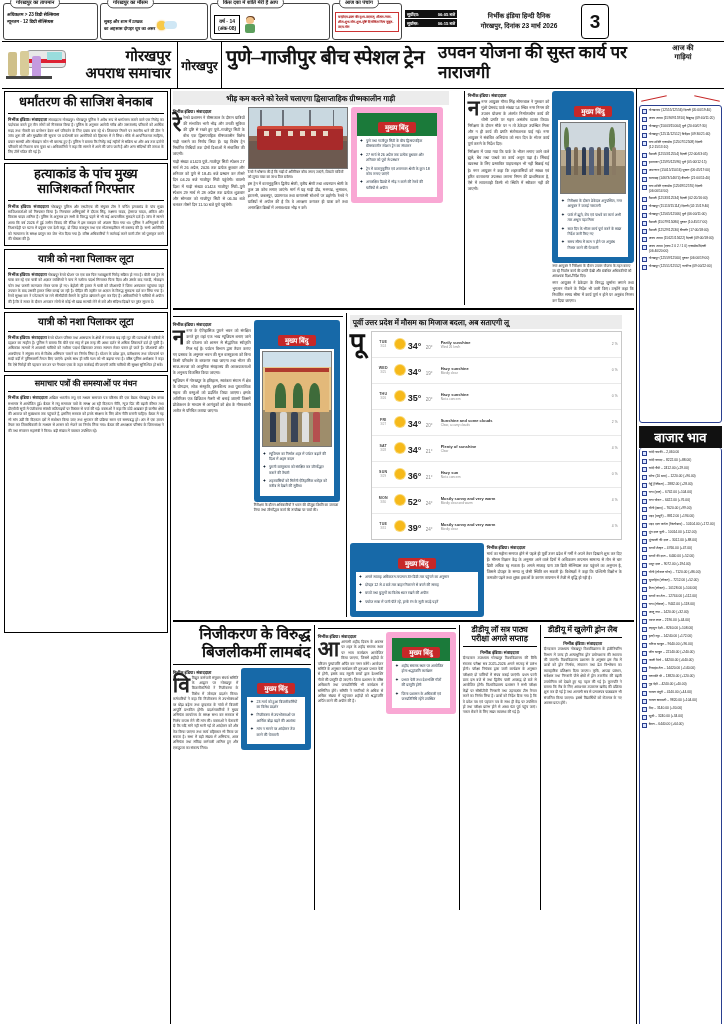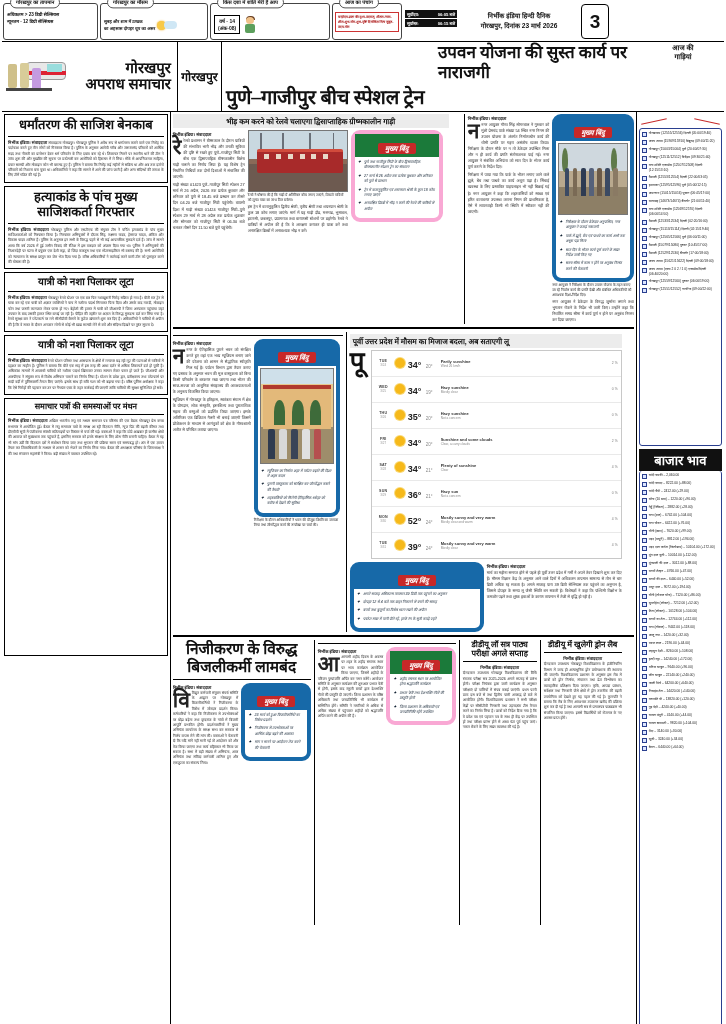--- a/index.html
+++ b/index.html
@@ -50,21 +50,21 @@
   .crimeart .vanstripe{position:absolute;right:0;top:15px;width:40px;height:4px;background:#d23;}
   .crimeart .cop{position:absolute;left:4px;top:8px;width:9px;height:24px;background:#cfc08a;border-radius:2px;}
   .crimeart .cop2{position:absolute;left:16px;top:7px;width:9px;height:25px;background:#d8cc99;border-radius:2px;}
   .crimeart .thief{position:absolute;left:28px;top:12px;width:9px;height:22px;background:#c49be0;border-radius:2px;}
   .crimeart .w1{position:absolute;left:2px;top:32px;width:46px;height:3px;background:#444;}
   .crime-title { flex:1; text-align:right; padding-right:4px;}
   .crime-title .l1{ font-family:"Liberation Serif",serif; font-size:15px; font-weight:bold; line-height:1.1;}
   .crime-title .l2{ font-family:"Liberation Serif",serif; font-size:15px; font-weight:bold; line-height:1.15;}
   .hr-mid { flex:1; display:flex; }
   .gkp-tag { width:44px; display:flex; align-items:center; justify-content:center; border-right:1.4px solid #000; font-family:"Liberation Serif",serif; font-size:12px; font-weight:bold;}
-  .lead-h1 { flex:1; padding:1px 4px; font-family:"Liberation Serif",serif; font-size:20px; font-weight:bold; letter-spacing:-.3px; white-space:nowrap;margin-top:40px; }
+  .lead-h1 { flex:1; padding:1px 4px; font-family:"Liberation Serif",serif; font-size:20px; font-weight:bold; letter-spacing:-.3px; white-space:nowrap; }
   .lead2-h1 { width:208px; padding:1px 4px; font-family:"Liberation Serif",serif; font-size:17px; font-weight:bold; line-height:1.15; }
   .hr-right { width:82px; padding:2px; text-align:center; }
   .hr-right .t { font-size:7px; font-weight:bold; line-height:1.3; font-family:"Liberation Serif",serif;}
 
   
   .body { display:flex; height:940px; }
   .colL { width:176px; border-right:1.5px solid #000; padding:2px; }
   .colC { flex:1; padding:2px; }
   .colR { width:92px; border-left:1.5px solid #000; padding:2px; }
 
@@ -73,21 +73,21 @@
   .story-h { font-family:"Liberation Serif",serif; font-weight:bold; text-align:center; line-height:1.15; }
   .h-xl { font-size:15.5px; } .h-lg{ font-size:13px;} .h-md{font-size:10px;} .h-sm{font-size:8px;}
   .byline { font-size:4.2px; font-weight:bold; margin:2px 0 1px; }
   .ptext { font-size:3.9px; line-height:1.55; text-align:justify; color:#222; }
   .ptext.dense { font-size:3.6px; line-height:1.5;}
   .dropcap { float:left; font-family:"Liberation Serif",serif; font-size:21px; font-weight:bold; line-height:.82; margin:1px 2px 0 0;}
   .rule { border:0; border-top:1px solid #000; margin:3px 0;}
   .thickrule{ border:0; border-top:2px solid #000; margin:3px 0;}
 
   
-  .kp { border:4px solid #f9a8d4; border-radius:9px; padding:0 0 3px; background:#fff;font-style:italic; }
+  .kp { border:6px solid #f9a8d4; border-radius:3px; padding:0 0 3px; background:#fff; }
   .kp.blue { border-color:#1769a8; }
   .kp-head { background:#1b7a3a; padding:3px 0 2px; text-align:center;}
   .kp.blue .kp-head{ background:#1769a8;}
   .kp-badge { display:inline-block; background:#c62828; color:#fff; font-family:"Liberation Serif",serif; font-weight:bold; font-size:7px; padding:1px 7px; border-radius:2px;}
   .kp-list { padding:3px 4px 0 3px; }
   .kp-li { display:flex; gap:3px; font-size:3.6px; line-height:1.5; margin-bottom:3px; color:#123;}
   .kp-li b{ font-size:4px; line-height:1;}
 
   
   .photo { border:1px solid #777; position:relative; overflow:hidden; }
@@ -556,21 +556,21 @@
             </div>
           </div>
         </div>
       </div>
 
       <hr class="thickrule">
 
       <div style="display:flex;gap:3px;height:285px;overflow:hidden;">
 
         <div style="width:142px;border-right:1px solid #000;padding-right:3px;">
-          <div class="story-h h-xl" style="text-align:center;">निजीकरण के विरुद्ध बिजलीकर्मी लामबंद</div>
+          <div class="story-h h-xl" style="text-align:right;">निजीकरण के विरुद्ध बिजलीकर्मी लामबंद</div>
           <hr class="rule">
           <div style="display:flex;gap:3px;">
             <div style="width:66px;">
               <div class="byline">निर्भीक इंडिया। संवाददाता</div>
               <div class="ptext dense"><span class="dropcap">वि</span><span>विद्युत कर्मचारी संयुक्त संघर्ष समिति के आह्वान पर गोरखपुर में बिजलीकर्मियों ने निजीकरण के विरोध में जोरदार प्रदर्शन किया। कर्मचारियों ने कहा कि निजीकरण से उपभोक्ताओं पर बोझ बढ़ेगा तथा दूरदराज के गांवों में बिजली आपूर्ति प्रभावित होगी। प्रदर्शनकारियों ने मुख्य अभियंता कार्यालय के समक्ष सभा कर सरकार से निर्णय वापस लेने की मांग की। वक्ताओं ने चेतावनी दी कि यदि मांगें नहीं मानी गईं तो आंदोलन को और तेज किया जाएगा तथा कार्य बहिष्कार भी किया जा सकता है। सभा में बड़ी संख्या में अभियंता, अवर अभियंता तथा संविदा कर्मचारी शामिल हुए और एकजुटता का संकल्प लिया।</span></div>
             </div>
             <div style="width:70px;">
               <div class="kp blue">
                 <div class="kp-head">
                   <span class="kp-badge">मुख्य बिंदु</span>

